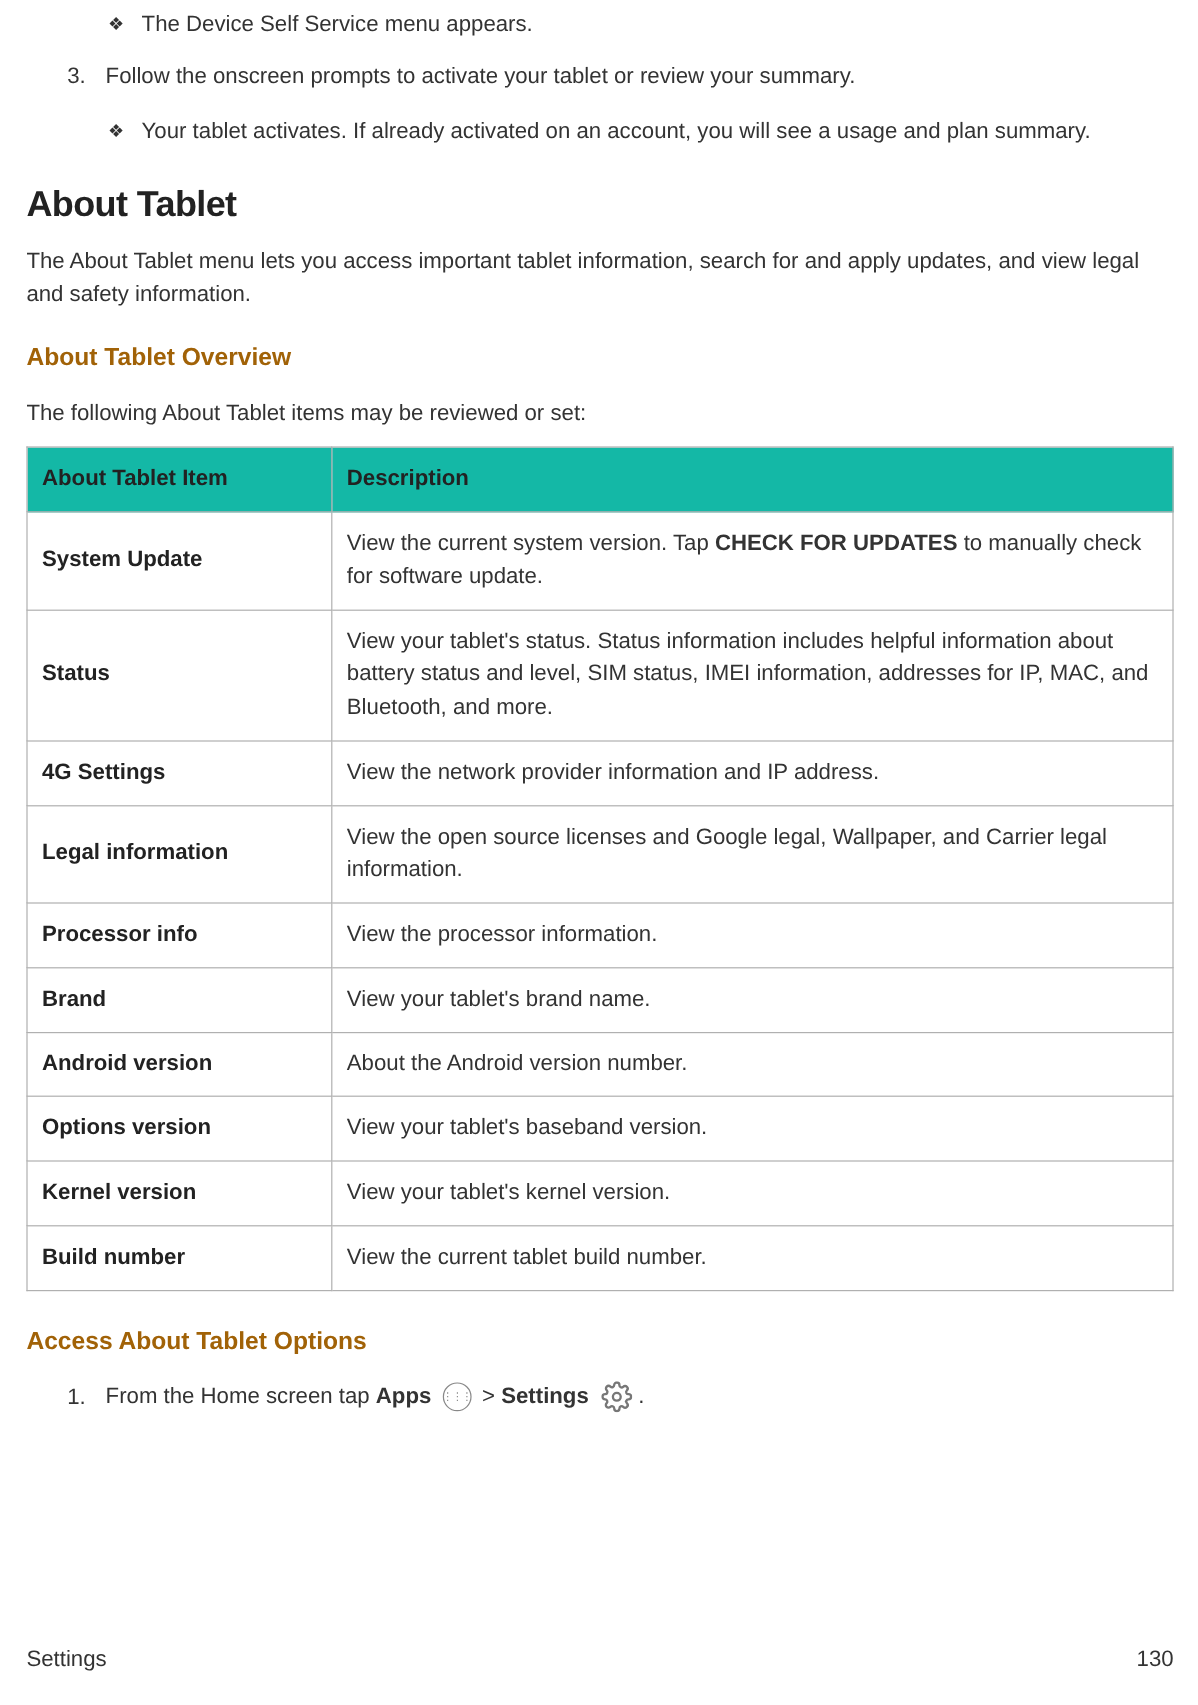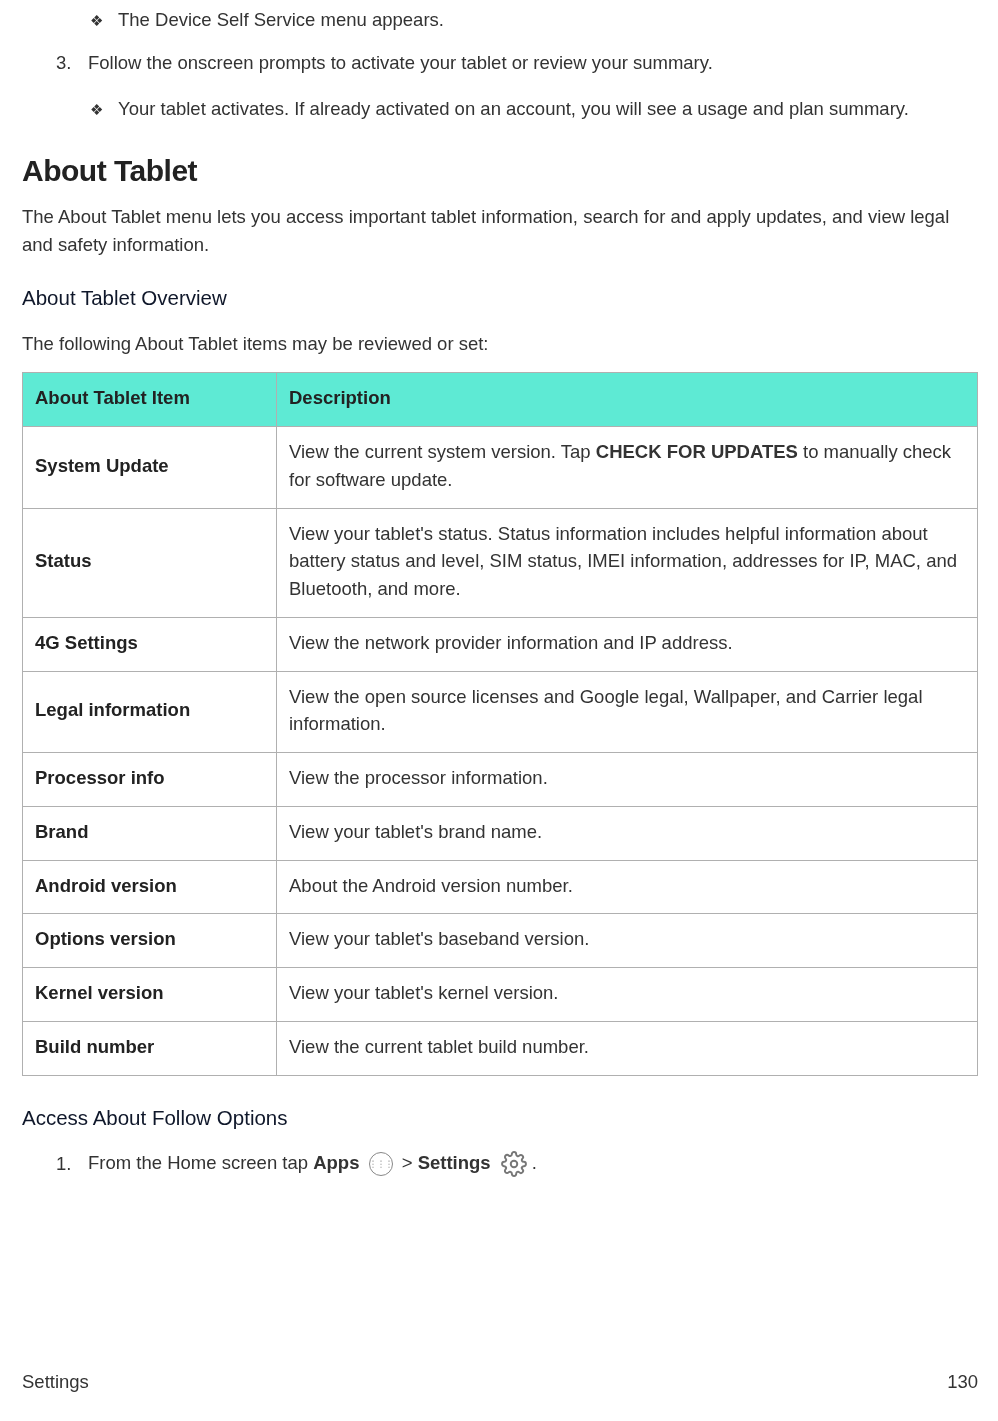--- a/index.html
+++ b/index.html
@@ -23,41 +23,41 @@
     .h1 {
       font-family: Arial, Helvetica, sans-serif;
       font-weight: 900;
       font-size: 30px;
       color: #222;
       letter-spacing: -0.5px;
       margin: 24px 0 8px 0;
     }
     .intro { margin-bottom: 20px; }
     .h2 {
-      font-weight: normal;
+      font-weight: bold;
       font-size: 20.5px;
       margin: 22px 0 16px 0;
-      color: #0f172a;
+      color: #a16207;
     }
     .lead { margin-bottom: 14px; }
     table {
       border-collapse: collapse;
       width: 100%;
       margin-top: 4px;
       margin-bottom: 26px;
     }
     th, td {
       border: 1px solid #b0b0b0;
       padding: 11px 12px 14px 12px;
       text-align: left;
       vertical-align: middle;
       font-size: 18.5px;
       line-height: 1.5;
     }
-    th { background: #5eead4; font-weight: bold; color: #222; margin-top: 32px; }
+    th { background: #14b8a6; font-weight: bold; color: #222; margin-top: 32px; }
     td.col-item { font-weight: bold; color: #222; width: 254px; vertical-align: middle; }
     .bold { font-weight: bold; }
     .num-row-bottom { display:flex; align-items:center; margin-left:34px; margin-top:14px; }
     .num-row-bottom .num-mark { width:32px; }
     .inline-icon { display:inline-flex; vertical-align:middle; margin: 0 4px; }
     .icon-circle {
       width: 24px; height: 24px; border: 1.5px solid #888; border-radius: 50%;
       display:inline-flex; align-items:center; justify-content:center;
       position: relative;
     }
@@ -149,21 +149,21 @@
       <td class="col-item">Kernel version</td>
       <td>View your tablet's kernel version.</td>
     </tr>
     <tr>
       <td class="col-item">Build number</td>
       <td>View the current tablet build number.</td>
     </tr>
   </tbody>
 </table>
 
-<h2 class="h2">Access About Follow Options</h2>
+<h2 class="h2">Access About Tablet Options</h2>
 
 <div class="num-row-bottom">
   <span class="num-mark">1.</span>
   <span>
     <span>From the Home screen tap </span><span class="bold">Apps</span>
     <span class="inline-icon">
       <span class="icon-circle">
           <span class="icon-dots">⋮⋮⋮</span>
         </span>
     </span><span> &gt; </span><span class="bold">Settings</span>

